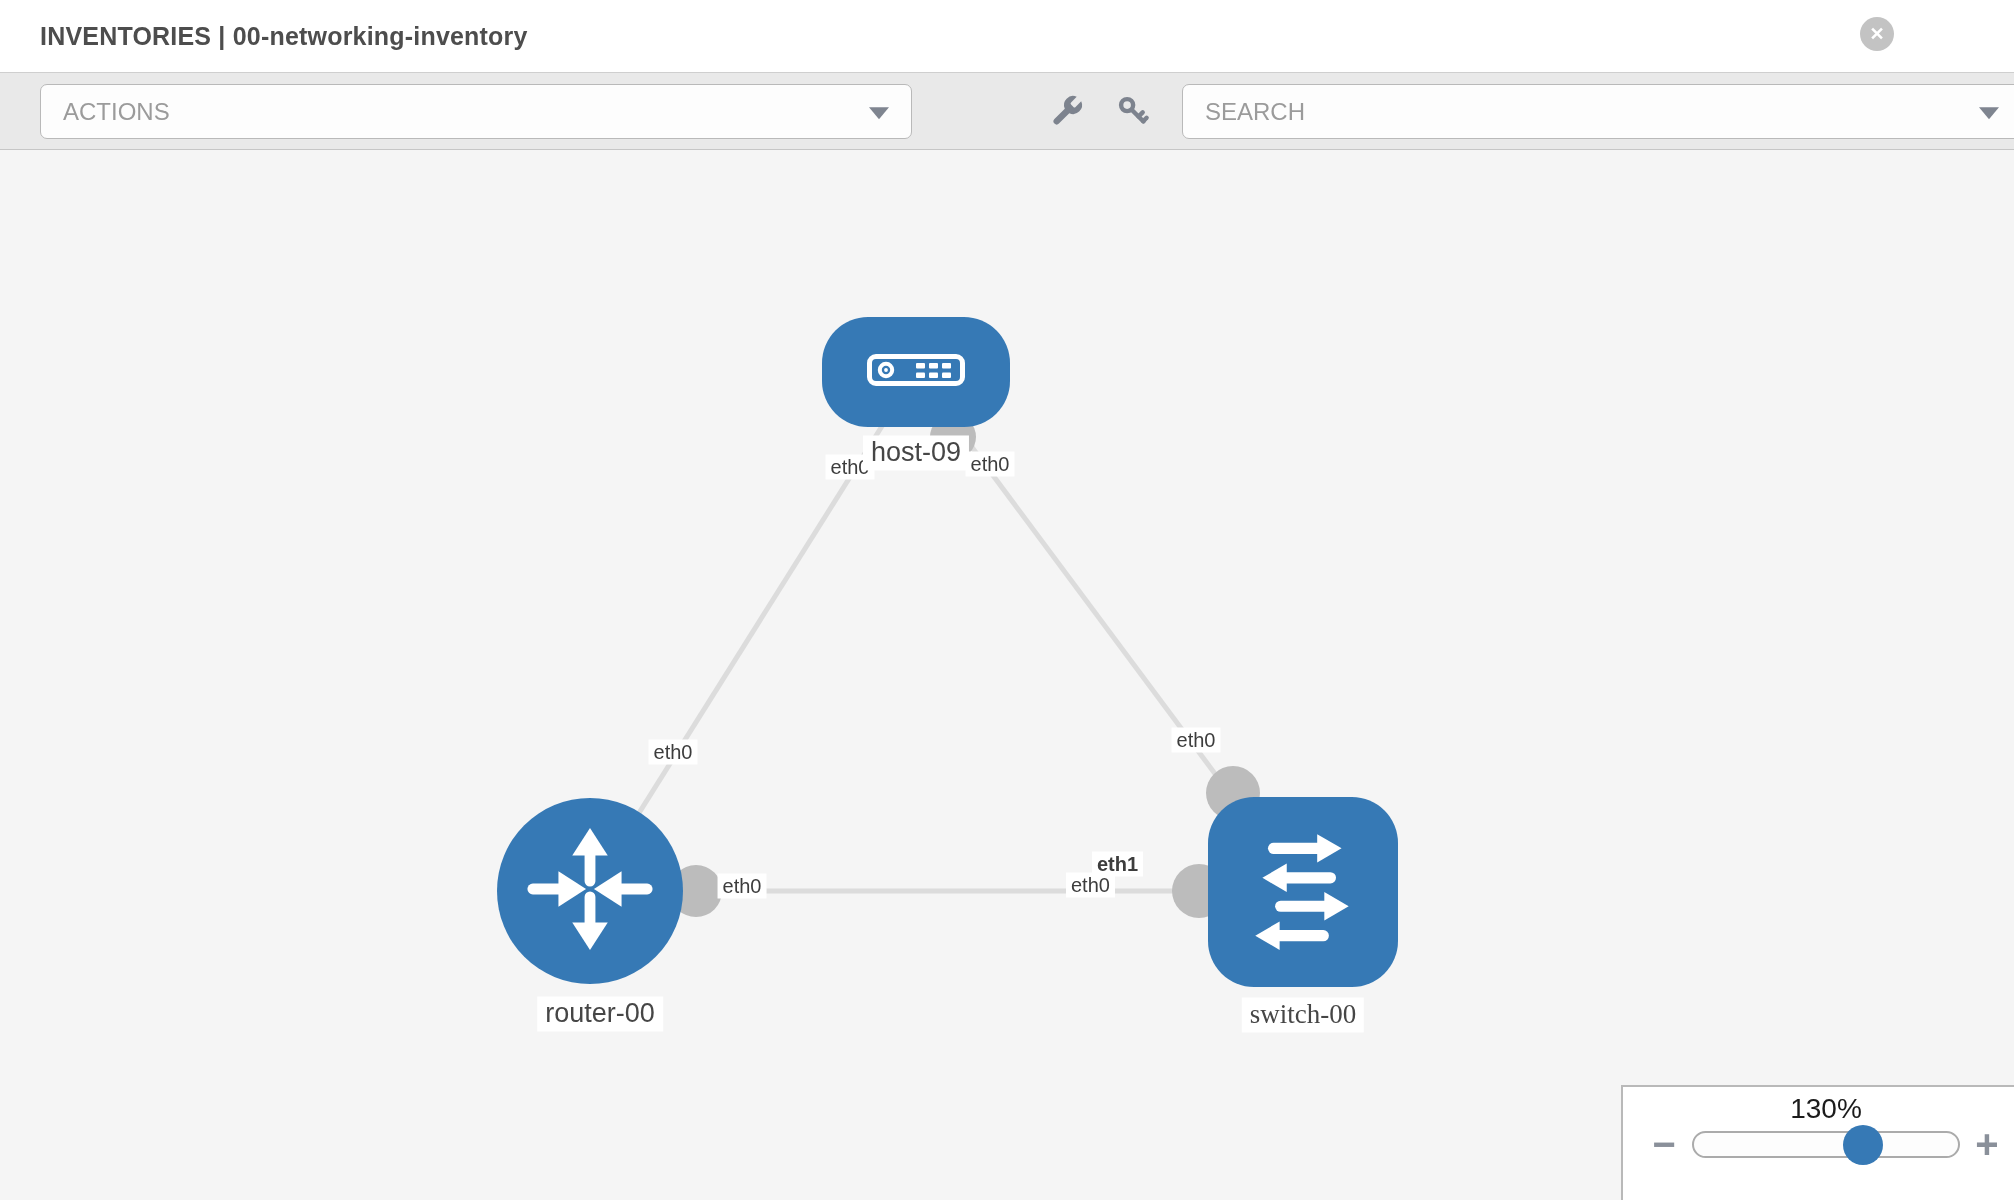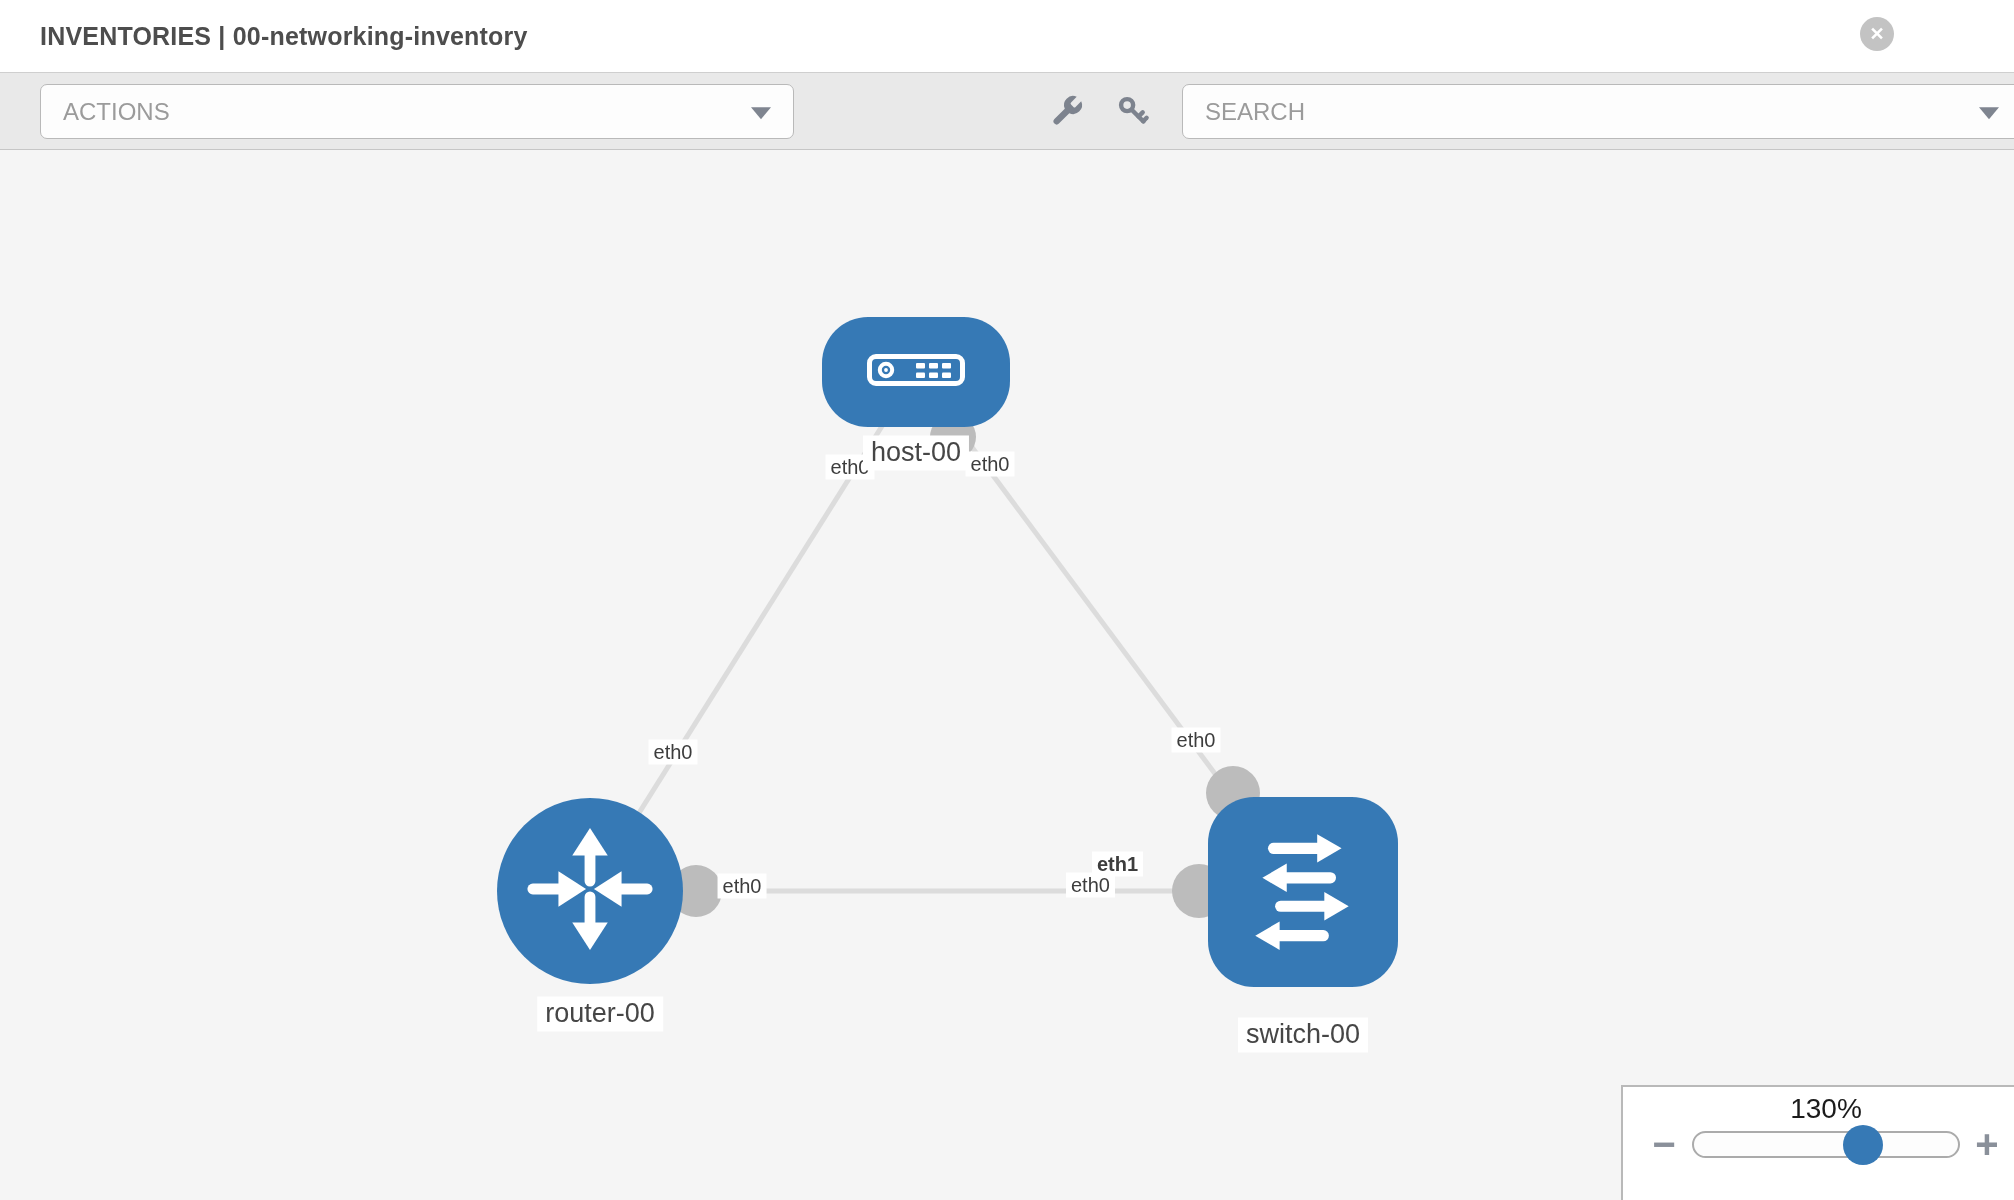--- a/index.html
+++ b/index.html
@@ -14,21 +14,21 @@
     border-radius: 50%; background: #c3c3c3; border: none; cursor: pointer;
     display: flex; align-items: center; justify-content: center; }
   .close-btn span { color: #ffffff; font-size: 18px; font-weight: bold; line-height: 1; }
 
   
   .toolbar { position: absolute; top: 72px; left: 0; width: 2014px; height: 78px;
     background: #e9e9e9; border-top: 1px solid #cfcfcf; border-bottom: 1px solid #c6c6c6; }
   .select { position: absolute; top: 11px; height: 55px; background: #fdfdfd;
     border: 1px solid #b9b9b9; border-radius: 7px; display: flex; align-items: center;
     padding: 0 22px; color: #9b9b9b; font-size: 24px; cursor: pointer; }
-  .select-actions { left: 40px; width: 754px; }
+  .select-actions { left: 40px; width: 872px; }
   .select-search { left: 1182px; width: 840px; }
   .caret { position: absolute; right: 22px; top: 50%; transform: translateY(-40%);
     width: 0; height: 0; border-left: 10px solid transparent; border-right: 10px solid transparent;
     border-top: 12px solid #7f8590; }
   .tool { position: absolute; top: 50%; transform: translate(-50%,-50%); cursor: pointer;
     display: flex; align-items: center; justify-content: center; }
   .tool-wrench { left: 1067px; }
   .tool-key { left: 1133px; }
 
   
@@ -45,21 +45,21 @@
   .lbl { position: absolute; transform: translate(-50%,-50%); background: #ffffff;
     white-space: nowrap; line-height: 1.15; }
   .node-lbl { font-size: 27px; color: #464646; padding: 2px 8px; z-index: 6; }
   .if-lbl { font-size: 20px; color: #3d3d3d; padding: 1px 5px; z-index: 4; }
   .if-lbl.edge { transform: translate(0,-50%); }
   .z5 { z-index: 5; }
 
   
   .lbl-host   { left: 916px;  top: 303px; }
   .lbl-router { left: 590px;  top: 864px; margin-left: 10px; }
-  .lbl-switch { left: 1303px; top: 885px; }
+  .lbl-switch { left: 1303px; top: 865px; font-family: Liberation Serif, serif; }
   .if-host-left    { left: 850px;  top: 317px; }
   .if-host-right   { left: 990px;  top: 314px; }
   .if-router-up    { left: 673px;  top: 602px; }
   .if-switch-up    { left: 1196px; top: 590px; }
   .if-router-lan   { left: 742px;  top: 736px; }
   .if-switch-back  { left: 1066px; top: 735px; }
   .if-switch-front { left: 1092px; top: 714px; font-weight: bold; }
 
   
   .zoom-panel { position: absolute; left: 1621px; top: 935px; width: 396px; height: 118px;
@@ -163,21 +163,21 @@
         <line x1="92" y1="53" x2="47" y2="53"></line>
         <polygon points="25,53 49,39 49,67" stroke="none"></polygon>
         <line x1="43" y1="81" x2="88" y2="81"></line>
         <polygon points="110,81 86,67 86,95" stroke="none"></polygon>
         <line x1="85" y1="110" x2="40" y2="110"></line>
         <polygon points="18,110 42,96 42,124" stroke="none"></polygon>
       </svg>
     </span>
   </div>
 
-  <span class="lbl node-lbl lbl-host">host-00</span>
+  <span class="lbl node-lbl lbl-host">host-09</span>
   <span class="lbl node-lbl lbl-router">router-00</span>
   <span class="lbl node-lbl lbl-switch">switch-00</span>
 
   <span class="lbl if-lbl if-host-left">eth0</span>
   <span class="lbl if-lbl if-host-right">eth0</span>
   <span class="lbl if-lbl if-router-up">eth0</span>
   <span class="lbl if-lbl if-switch-up">eth0</span>
   <span class="lbl if-lbl if-router-lan">eth0</span>
   <span class="lbl if-lbl edge if-switch-back">eth0</span>
   <span class="lbl if-lbl edge z5 if-switch-front">eth1</span>

